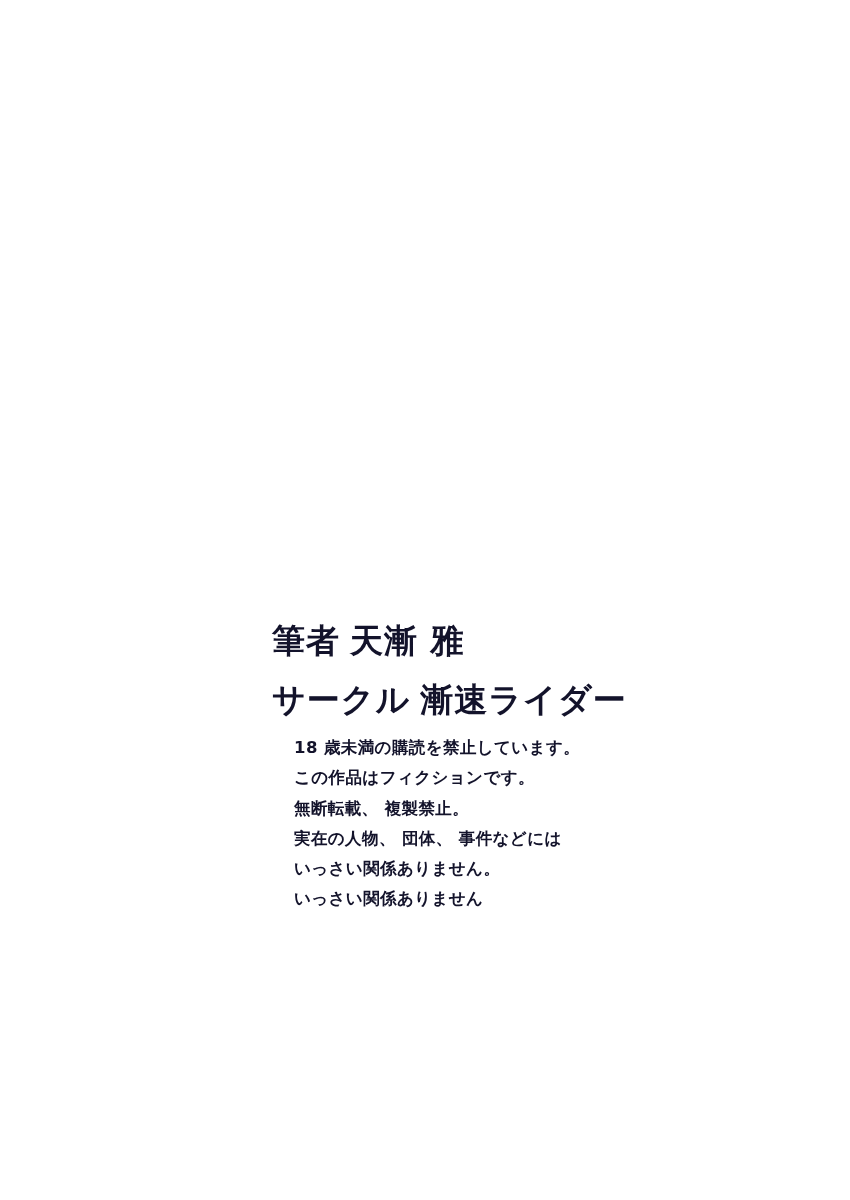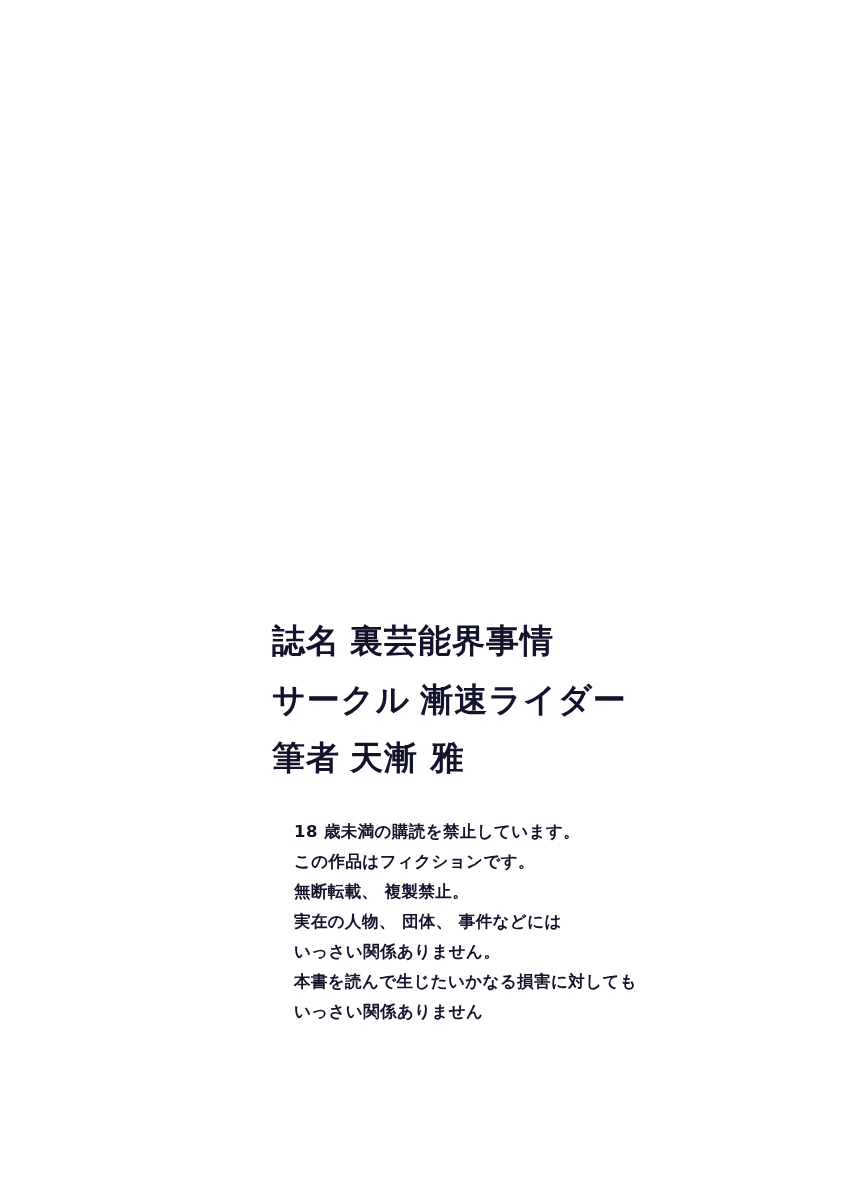--- a/index.html
+++ b/index.html
@@ -45,21 +45,21 @@
   .heading-line .label {
     display: inline;
   }
 
   .heading-line .value {
     display: inline;
     margin-left: 10px;
   }
 
   .notice-block {
-    margin-top: 29px;
+    margin-top: 4px;
     margin-left: 22px;
   }
 
   .notice-line {
     font-size: 16.5px;
     font-weight: bold;
     line-height: 1.82;
     color: #13132b;
     white-space: nowrap;
     letter-spacing: 0.4px;
@@ -67,35 +67,31 @@
 </style>
 </head>
 <body>
 
 <div class="page">
 
   <div class="colophon">
 
     <div class="heading-block">
       <div class="heading-line">
-        <span class="label">誌名</span><span class="value">裏芸能界事情</span>
+        <span class="label">筆者</span><span class="value">天漸 雅</span>
       </div>
       <div class="heading-line">
         <span class="label">サークル</span><span class="value">漸速ライダー</span>
-      </div>
-      <div class="heading-line">
-        <span class="label">筆者</span><span class="value">天漸 雅</span>
       </div>
     </div>
 
     <div class="notice-block">
       <div class="notice-line">18 歳未満の購読を禁止しています。</div>
       <div class="notice-line">この作品はフィクションです。</div>
       <div class="notice-line">無断転載、 複製禁止。</div>
       <div class="notice-line">実在の人物、 団体、 事件などには</div>
       <div class="notice-line">いっさい関係ありません。</div>
-      <div class="notice-line">本書を読んで生じたいかなる損害に対しても</div>
       <div class="notice-line">いっさい関係ありません</div>
     </div>
 
   </div>
 
 </div>
 
 </body></html>

